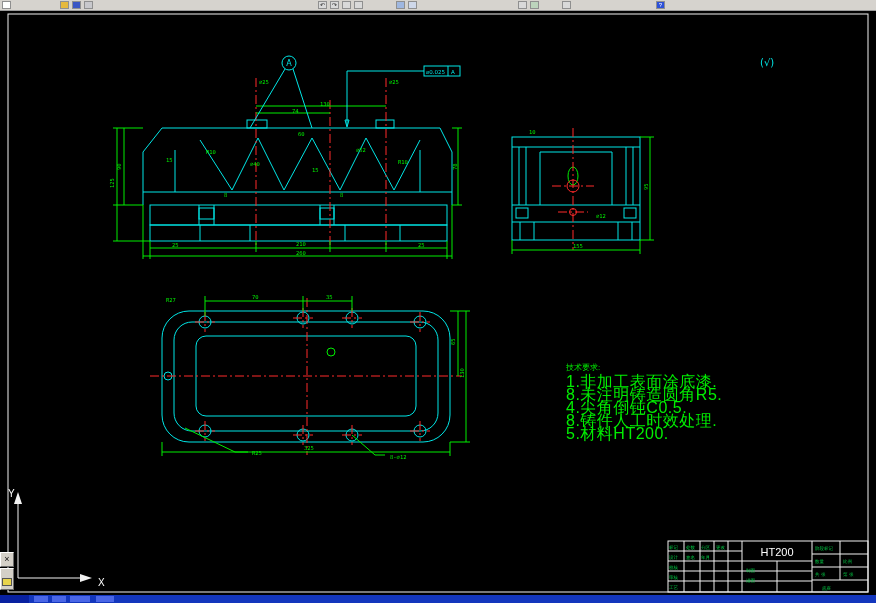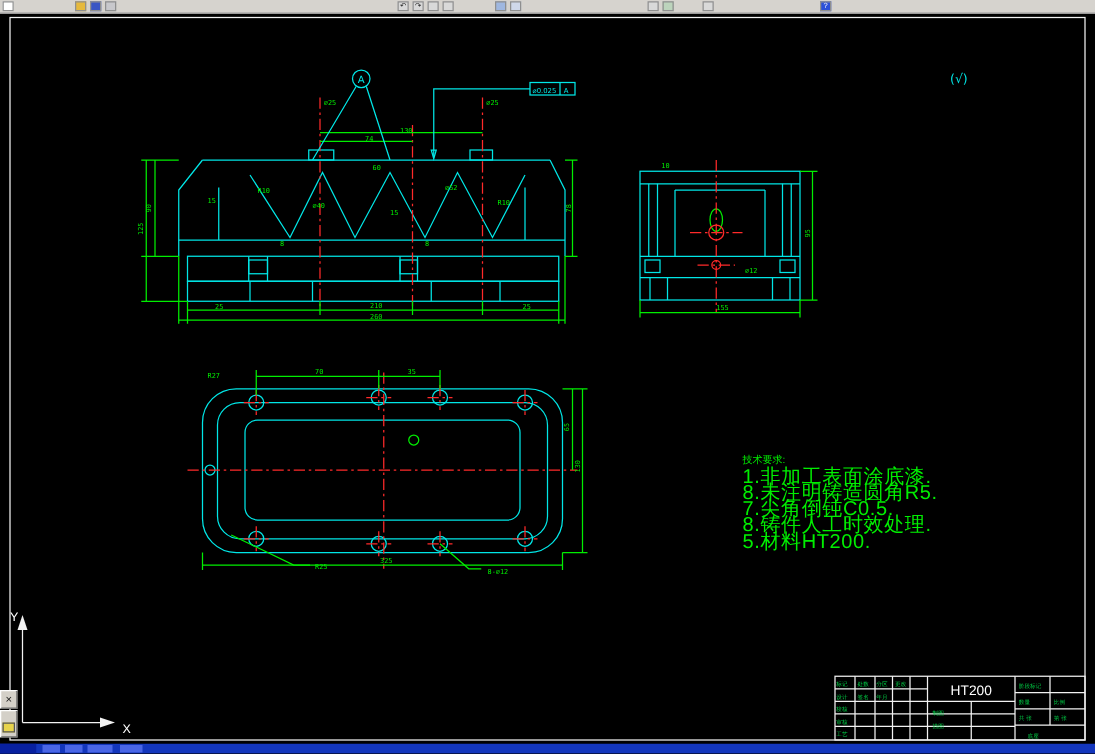--- a/index.html
+++ b/index.html
@@ -21,21 +21,21 @@
   .white{stroke:#f2f2f2;fill:none;stroke-width:1;}
   text{stroke:none;}
   .dim-text{fill:#00ee00;font-size:5.5px;font-family:"DejaVu Sans Mono",monospace;}
   .tb-text{fill:#00cc44;font-size:4.5px;font-family:"DejaVu Sans",sans-serif;}
   .datum-text{fill:#00e6e6;font-size:8px;text-anchor:middle;font-family:"DejaVu Sans",sans-serif;}
   .tol-text{fill:#00e6e6;font-size:5.5px;font-family:"DejaVu Sans",sans-serif;}
   .ht-text{fill:#ffffff;font-size:11px;text-anchor:middle;font-family:"Liberation Sans",sans-serif;}
   .ucs-text{fill:#ffffff;font-size:10px;font-family:"Liberation Sans",sans-serif;}
   .mark-text{fill:#00e6e6;font-size:10px;font-family:"DejaVu Sans",sans-serif;}
   
-  .notes{position:absolute;left:594px;top:351px;color:#00ee00;z-index:3;}
+  .notes{position:absolute;left:566px;top:351px;color:#00ee00;z-index:3;}
   .notes-title{font-size:8px;margin-bottom:2px;}
   .note-line{font-size:16px;line-height:13px;letter-spacing:.5px;white-space:nowrap;}
   
   .mini-btn{position:absolute;left:0;width:14px;background:#d4d0c8;box-sizing:border-box;
             border:1px solid;border-color:#ffffff #6a6a6a #6a6a6a #ffffff;z-index:4;
             font-size:9px;line-height:12px;text-align:center;color:#111;}
   .mini-btn .yellow-chip{display:block;width:8px;height:6px;margin:9px auto 0;
             background:#e8d44c;border:1px solid #555;}
   
   .statusbar{position:absolute;bottom:0;left:0;width:876px;height:8px;background:#1336bd;z-index:5;}
@@ -239,21 +239,21 @@
         <path d="M92,578 L80,574 L80,582 Z" fill="#f2f2f2"></path>
         <text class="ucs-text" x="8" y="497">Y</text>
         <text class="ucs-text" x="98" y="586">X</text>
       </g>
     </svg>
 
     <div class="notes">
       <div class="notes-title">技术要求:</div>
       <div class="note-line">1.非加工表面涂底漆.</div>
       <div class="note-line">8.未注明铸造圆角R5.</div>
-      <div class="note-line">7.尖角倒钝C0.5.</div>
+      <div class="note-line">4.尖角倒钝C0.5.</div>
       <div class="note-line">8.铸件人工时效处理.</div>
       <div class="note-line">5.材料HT200.</div>
     </div>
 
     <div class="mini-btn" style="top:541px;height:15px;">×</div>
     <div class="mini-btn" style="top:557px;height:22px;">
       <span class="yellow-chip"></span>
     </div>
   </div>
 

